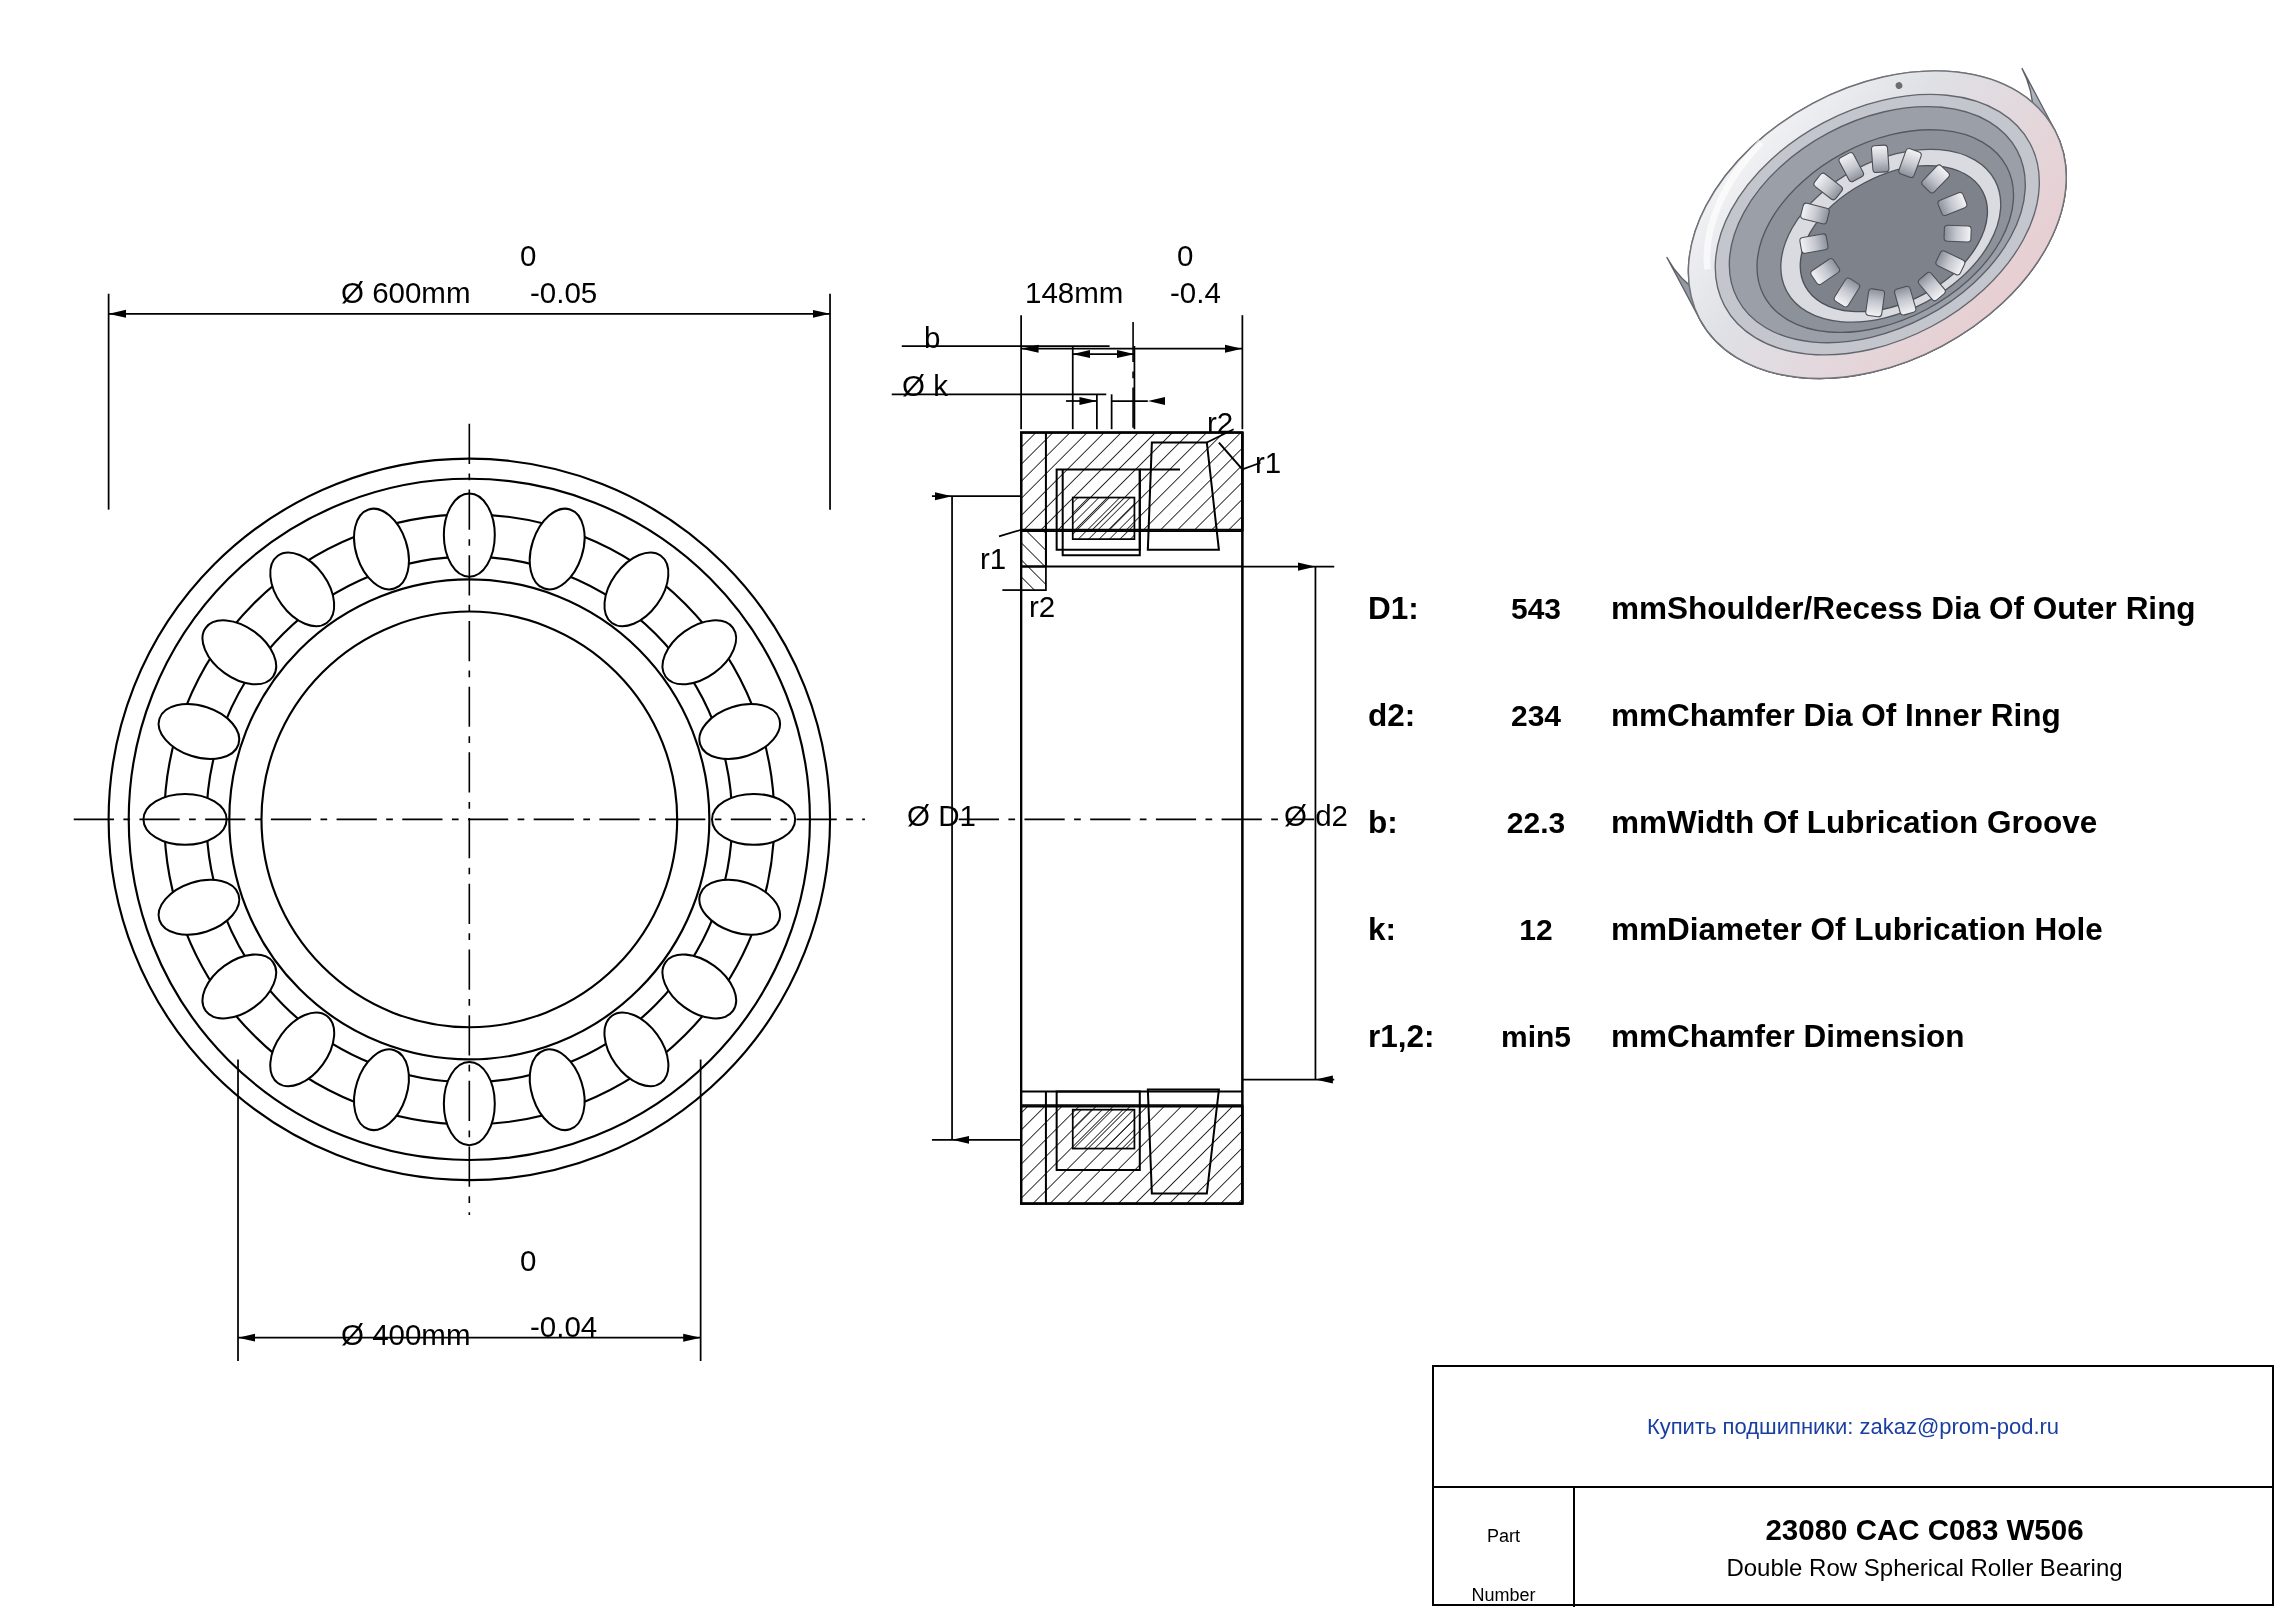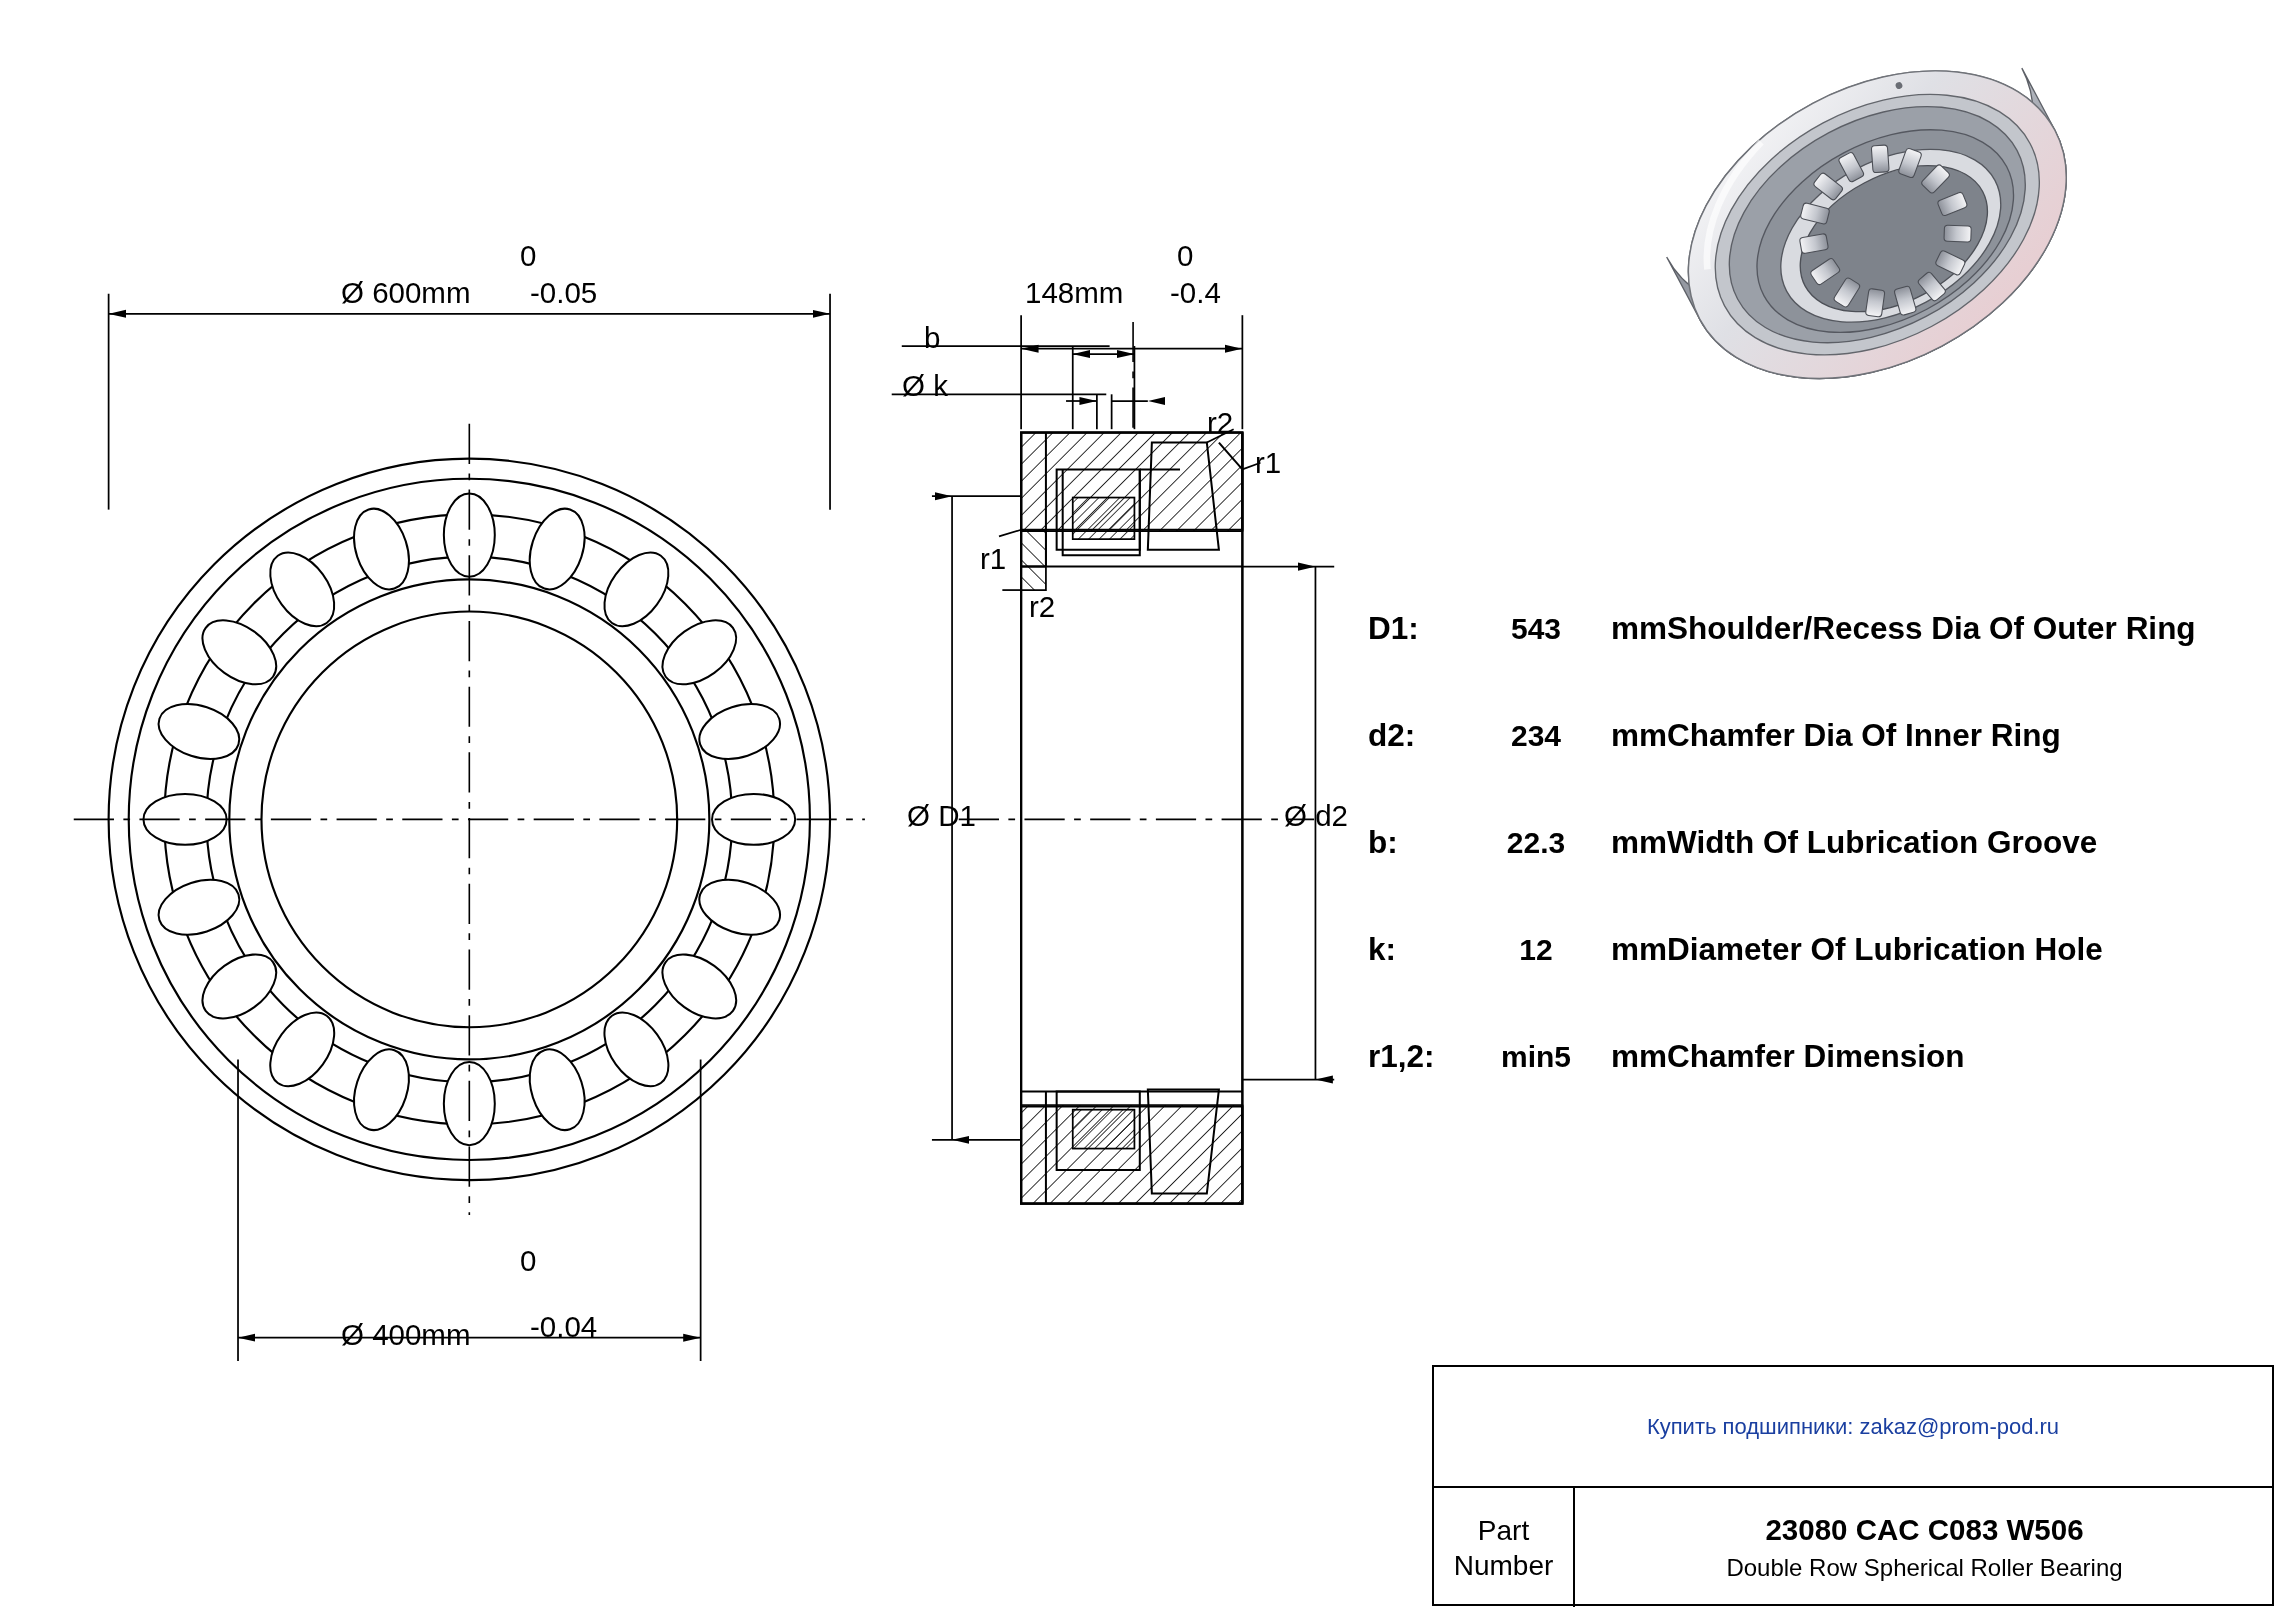--- a/index.html
+++ b/index.html
@@ -25,39 +25,38 @@
     height: 1622px;
     pointer-events: none;
   }
   .txt {
     position: absolute;
     white-space: pre;
     font-family: "Liberation Sans", sans-serif;
     color: #000;
   }
   .dim { font-size: 29.5px; }
-  .tbllabel { font-size: 28px; }
+  .tbllabel { font-size: 18px; margin-top: 36px; }
   
   #spec-list {
     position: absolute;
     left: 1368px;
     top: 590px;
     width: 885px;
   }
   .spec-row {
     display: flex;
     align-items: baseline;
     height: 107px;
   }
   .spec-sym {
     width: 111px;
     font-size: 31.5px;
     font-weight: bold;
     text-align: left;
-    margin-top: 20px;
   }
   .spec-val {
     width: 114px;
     font-size: 30px;
     font-weight: bold;
     text-align: center;
   }
   .spec-unit {
     width: 74px;
     font-size: 31.5px;

